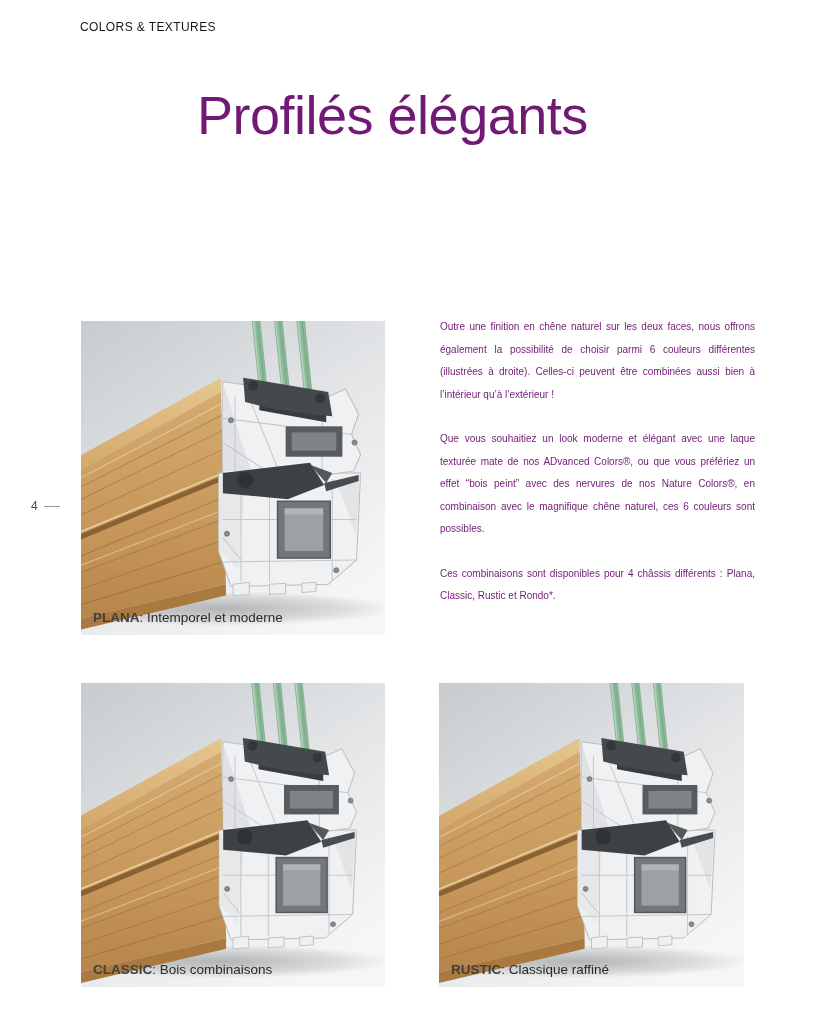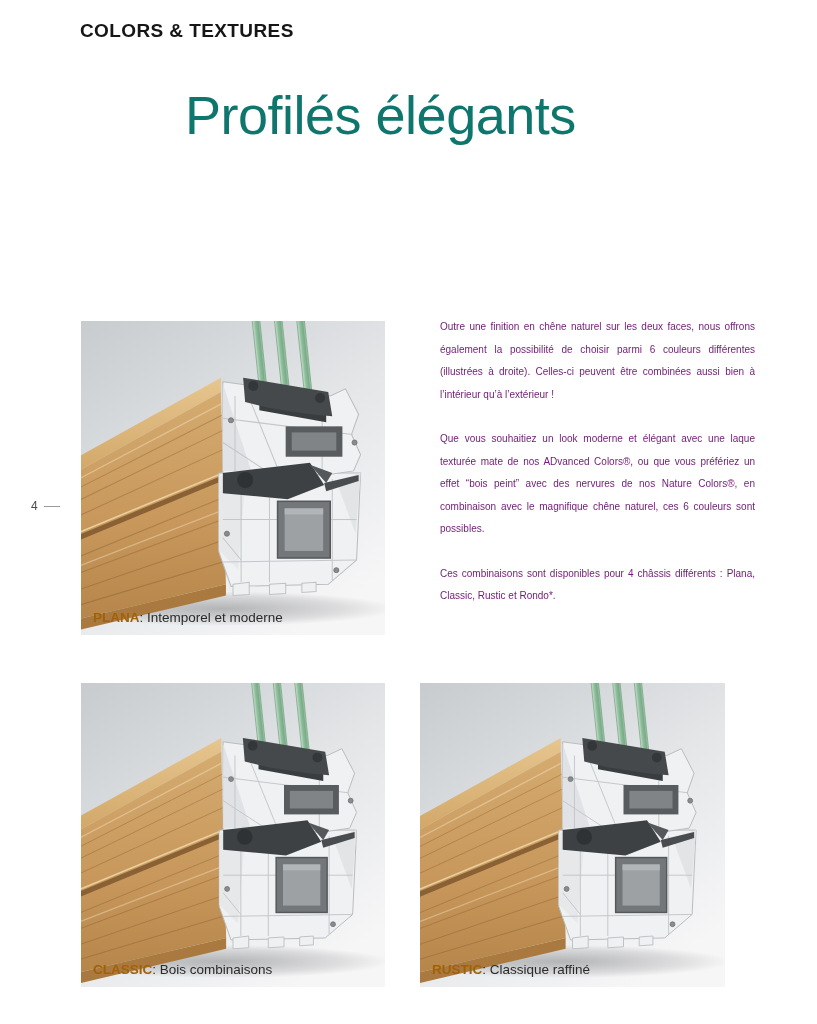--- a/index.html
+++ b/index.html
@@ -11,34 +11,34 @@
   .page {
     position: relative;
     width: 817px;
     height: 1024px;
     background: #ffffff;
     overflow: hidden;
   }
   .eyebrow {
     position: absolute;
     left: 80px; top: 20px;
-    font-size: 19px;
-    font-weight: 700;
+    font-size: 12px;
+    font-weight: 400;
     letter-spacing: 0.4px;
     color: #161616;
   }
   .title {
     position: absolute;
-    left: 185px; top: 82px;
+    left: 197px; top: 82px;
     width: 500px;
     font-size: 54px;
     line-height: 66px;
     font-weight: 400;
     letter-spacing: -0.5px;
-    color: #0f766e;
+    color: #701a75;
   }
   .page-number {
     position: absolute;
     left: 31px; top: 499px;
     display: flex;
     align-items: center;
     gap: 6px;
     font-size: 12px;
     color: #4a4a4a;
   }
@@ -47,29 +47,29 @@
     border-top: 1px solid #9a9a9a;
   }
   .figure {
     position: absolute;
     overflow: hidden;
     background: #dcdfe1;
   }
   .figure svg.art { position: absolute; inset: 0; width: 100%; height: 100%; display: block; }
   .fig-plana   { left: 81px;  top: 321px; width: 304px; height: 314px; }
   .fig-classic { left: 81px;  top: 683px; width: 304px; height: 304px; }
-  .fig-rustic  { left: 420px; top: 683px; width: 305px; height: 304px; }
+  .fig-rustic  { left: 439px; top: 683px; width: 305px; height: 304px; }
   .caption {
     position: absolute;
     left: 12px; bottom: 10px;
     font-size: 13.5px;
     color: #2a2a2a;
     white-space: nowrap;
   }
-  .caption .cap-label { font-weight: 700; color: #a16207; }
+  .caption .cap-label { font-weight: 700; color: #404040; }
   .text-col {
     position: absolute;
     left: 440px; top: 316px;
     width: 315px;
   }
   .text-col p {
     font-size: 10px;
     line-height: 22.5px;
     text-align: justify;
     color: #701a75;

